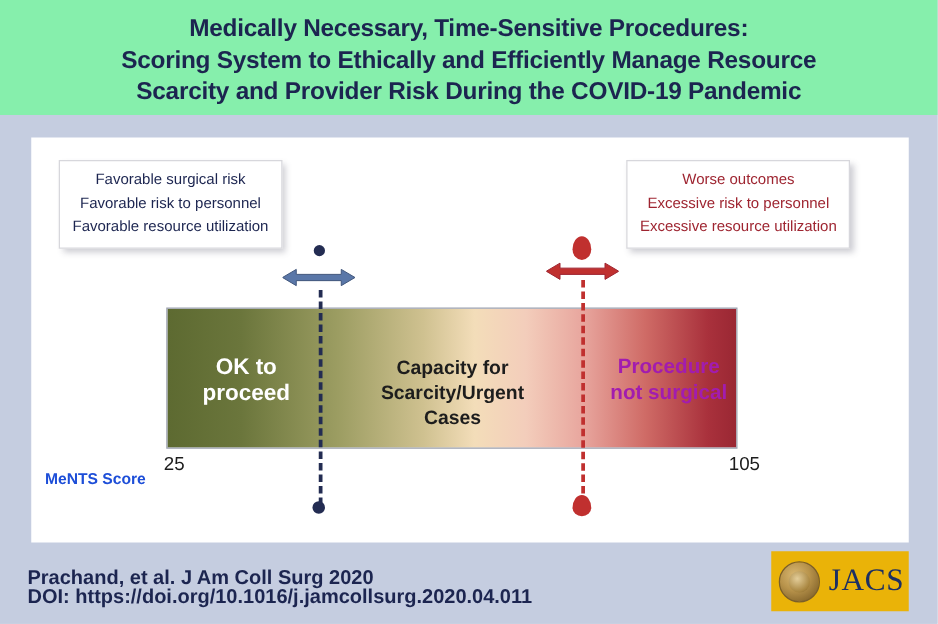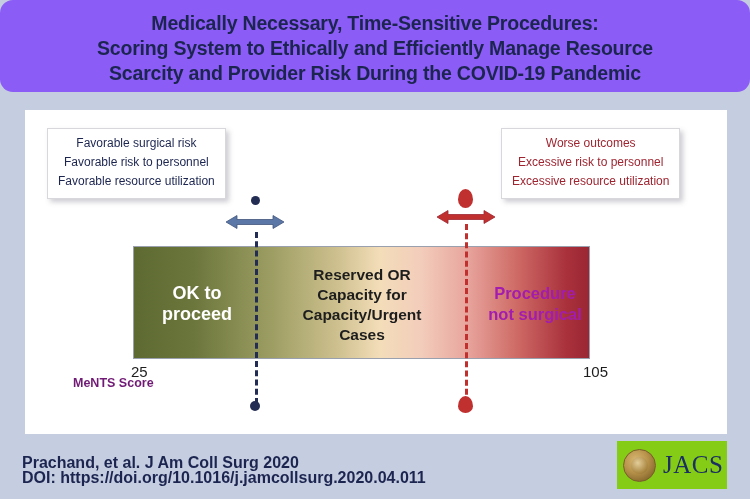--- a/index.html
+++ b/index.html
@@ -18,27 +18,26 @@
     height: 499px;
     background: #c5cde0;
   }
 
   
   #title-band {
     position: absolute;
     left: 0; top: 0;
     width: 750px;
     height: 92px;
-    background: #8b5cf6;
+    background: #86efac;
     display: flex;
     flex-direction: column;
     align-items: center;
     justify-content: center;
     padding-top: 4px;
-    border-radius: 13px;
   }
   .title-line {
     color: #1c2550;
     font-weight: bold;
     font-size: 19.5px;
     line-height: 25px;
     letter-spacing: -0.2px;
     white-space: nowrap;
     text-align: center;
   }
@@ -160,43 +159,42 @@
     color: #1d1d1d;
   }
   #scale-min { left: 131px; top: 363px; }
   #scale-max { left: 583px; top: 363px; }
 
   #axis-label {
     position: absolute;
     left: 36px; top: 376px;
     font-size: 12.5px;
     font-weight: bold;
-    color: #701a75;
-    white-space: nowrap;
-    margin-left: 37px;
+    color: #1d4ed8;
+    white-space: nowrap;
   }
 
   
   #citation {
     position: absolute;
     left: 22px; top: 455px;
     font-size: 16px;
     font-weight: bold;
     color: #1c2550;
     line-height: 15px;
     white-space: nowrap;
   }
   .citation-line { display: block; }
 
   
   #jacs-logo {
     position: absolute;
     left: 617px; top: 441px;
     width: 110px; height: 48px;
-    background: #84cc16;
+    background: #eab308;
     display: flex;
     align-items: center;
     justify-content: flex-start;
     padding-left: 6px;
   }
   #jacs-seal {
     width: 33px; height: 33px;
     border-radius: 50%;
     background: radial-gradient(circle at 38% 33%, #d9b873 0%, #b8934b 42%, #8a6a2f 78%, #5e4a22 100%);
     border: 1.5px solid #7a5e2a;
@@ -233,23 +231,23 @@
   <div id="panel"></div>
 
   <div id="gradient-bar"></div>
 
   <div class="bar-label" id="label-ok">
     <span>OK to</span><br>
     <span>proceed</span>
   </div>
 
   <div class="bar-label" id="label-reserved">
-    <span>Reserved OR</span><br>
+    <br>
     <span>Capacity for</span><br>
-    <span>Capacity/Urgent</span><br>
+    <span>Scarcity/Urgent</span><br>
     <span>Cases</span>
   </div>
 
   <div class="bar-label" id="label-not-justified">
     <span>Procedure</span><br>
     <span>not surgical</span>
   </div>
 
   <div class="marker-line" id="marker-line-blue"></div>
   <div class="marker-line" id="marker-line-red"></div>

